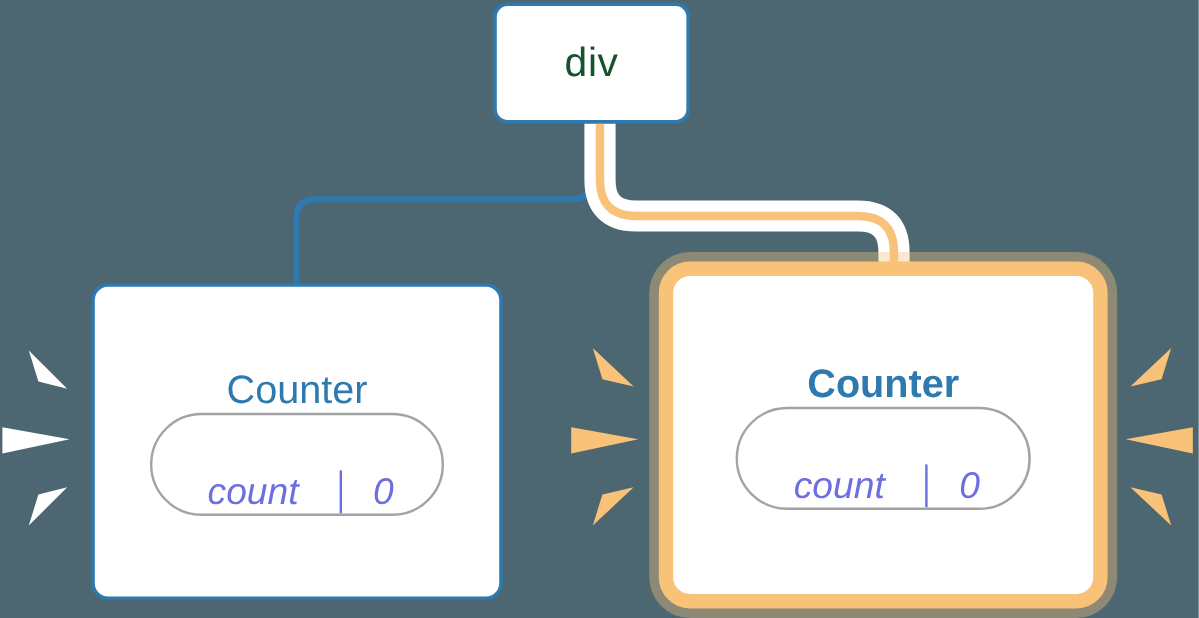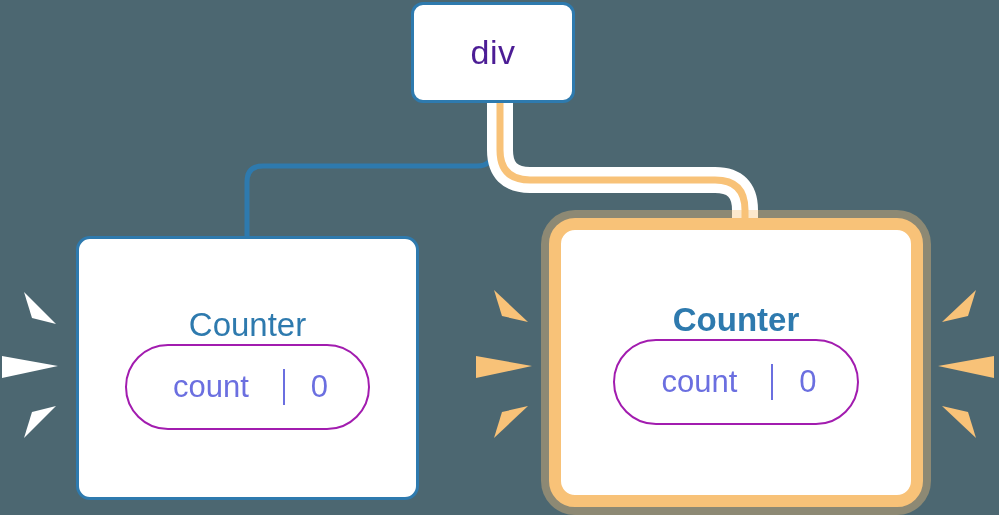--- a/index.html
+++ b/index.html
@@ -39,21 +39,21 @@
     background: #ffffff;
     border: 3px solid #2e7aae;
     border-radius: 12px;
     display: flex;
     align-items: center;
     justify-content: center;
     z-index: 6;
   }
   .node-div-label {
     font-size: 34px;
-    color: #4c1d95;
+    color: #14532d;
     letter-spacing: 0.5px;
   }
 
   
   .card {
     position: absolute;
     box-sizing: border-box;
     background: #ffffff;
     display: flex;
     flex-direction: column;
@@ -82,25 +82,26 @@
   .card-title {
     font-size: 33px;
     color: #2e7aae;
   }
   .card-left .card-title { font-weight: 400; }
   .card-right .card-title { font-weight: 700; }
 
   
   .pill {
     display: flex;
-    align-items: center;
-    border: 2px solid #a21caf;
+    align-items: flex-end;
+    border: 2px solid #a3a3a3;
     border-radius: 999px;
     height: 82px;
     overflow: hidden;
+    font-style: italic;
   }
   .pill-key, .pill-val {
     display: flex;
     align-items: center;
     justify-content: center;
     font-size: 31px;
     color: #6b6fe0;
   }
   .pill-key {
     padding: 0 34px 0 46px;

